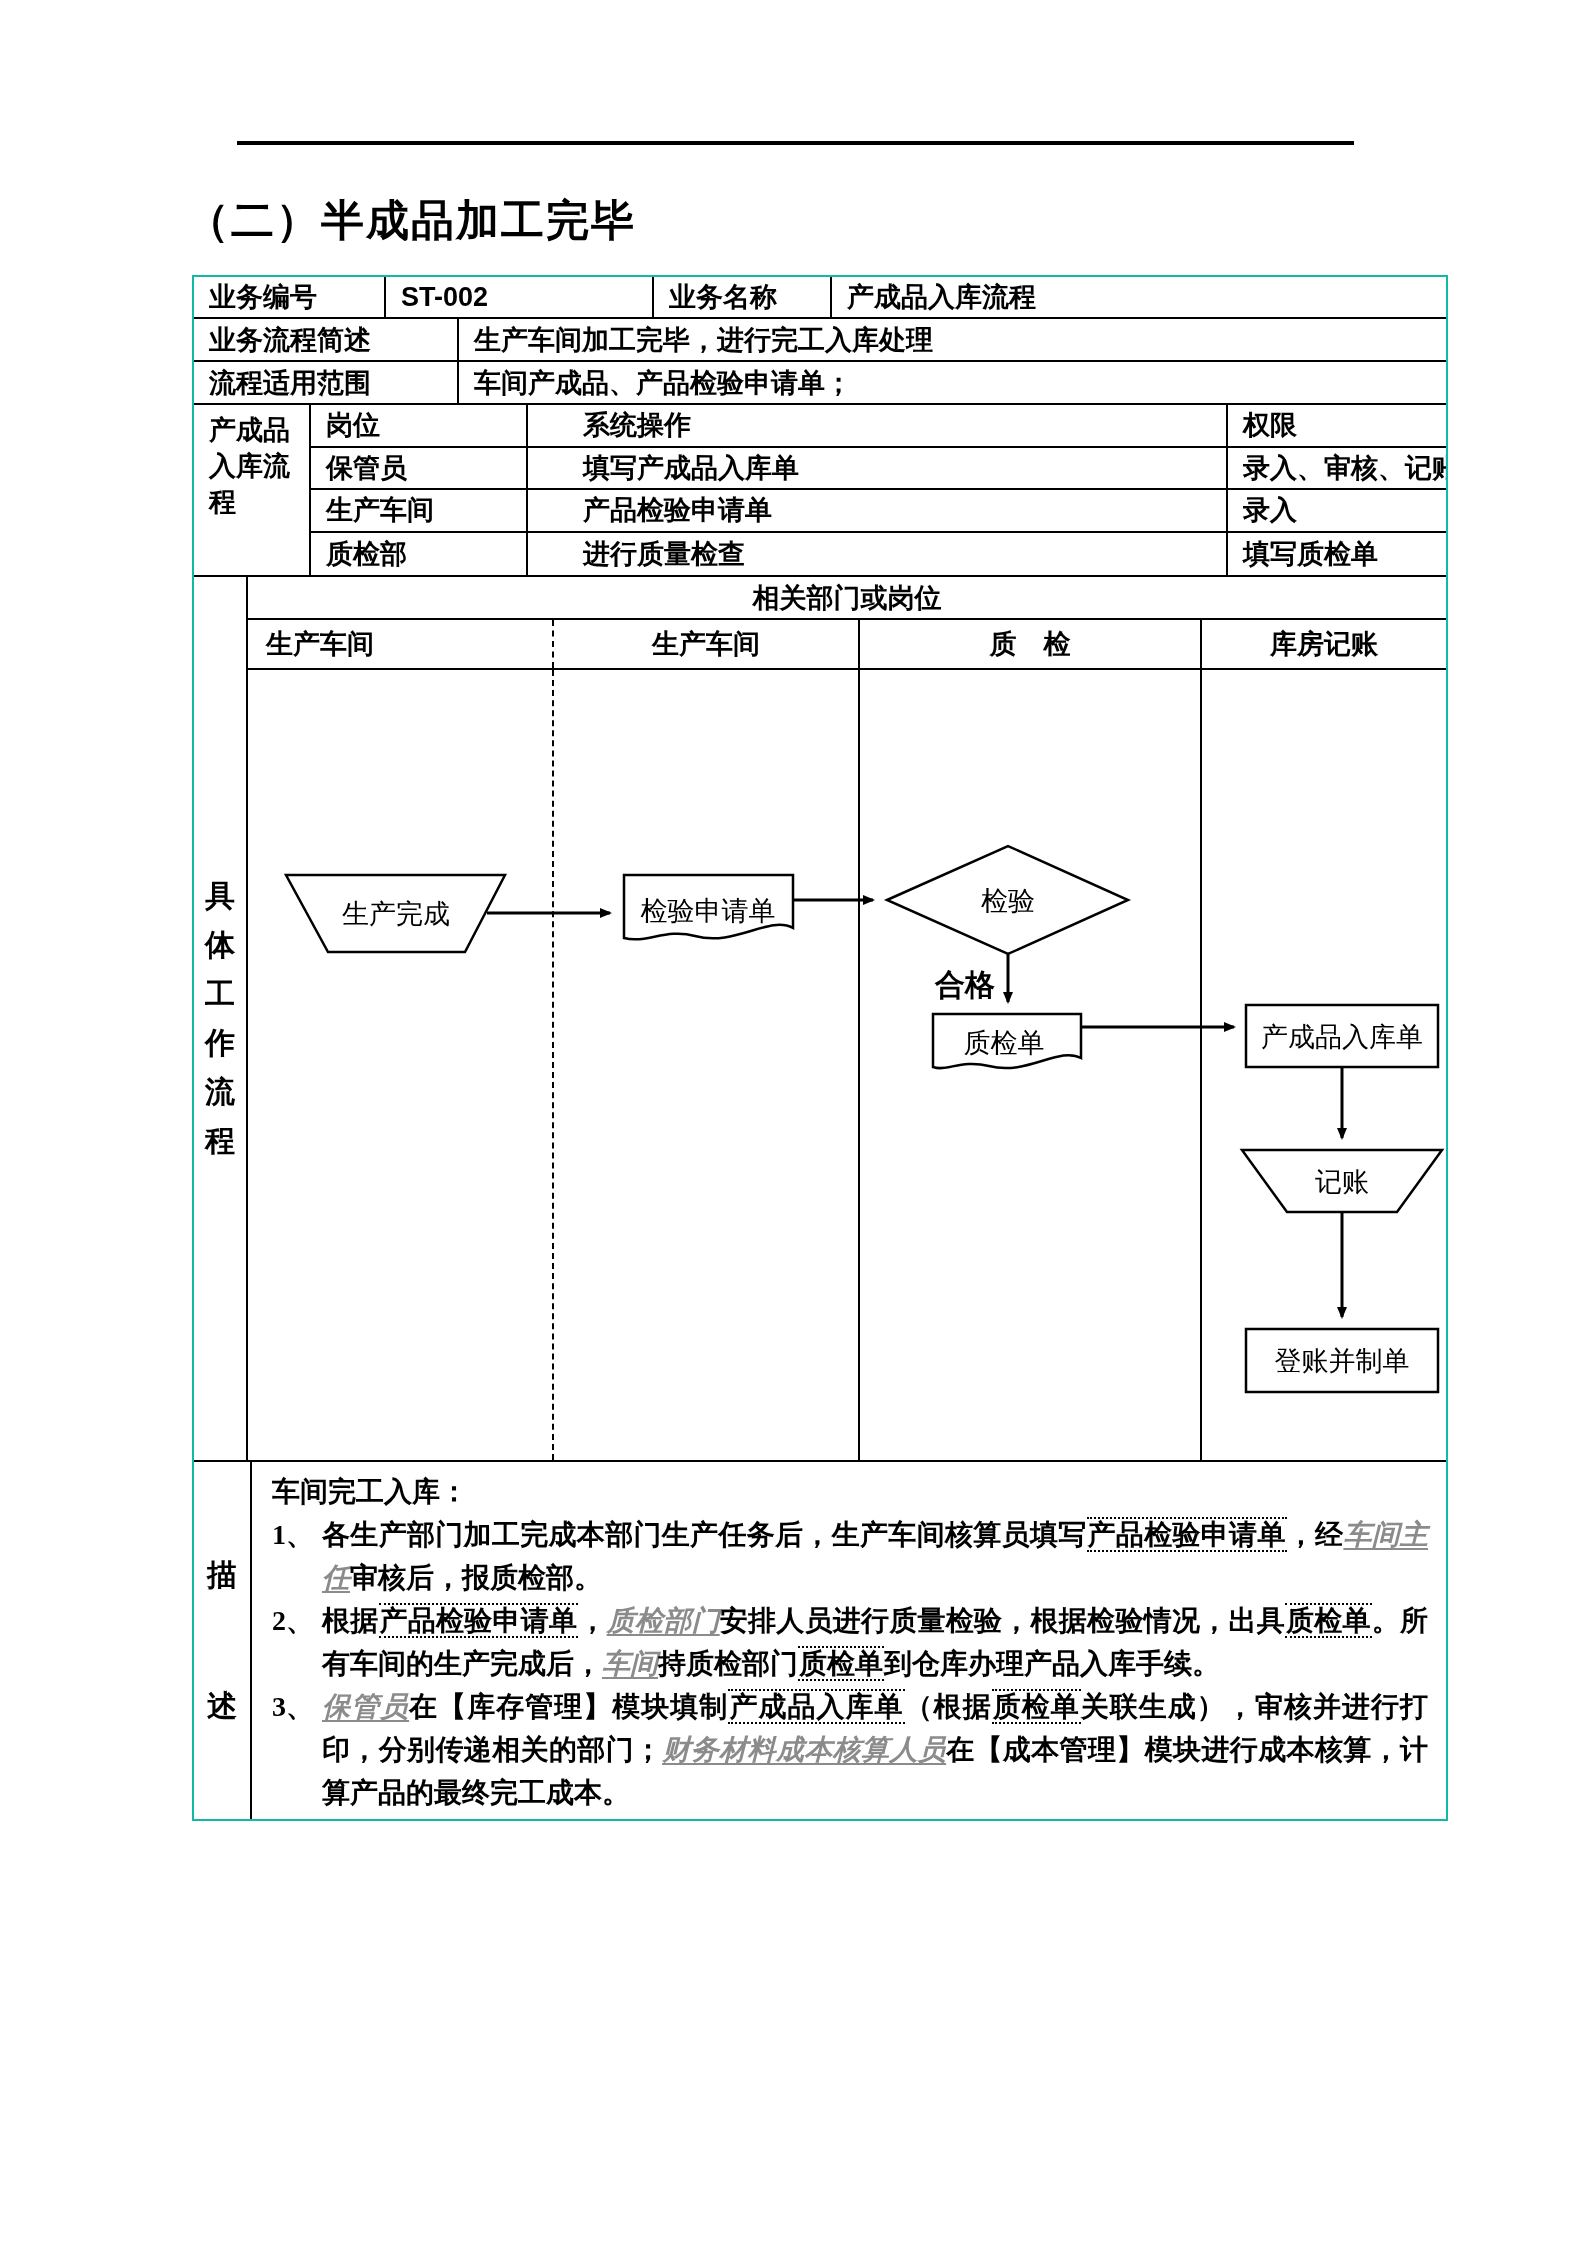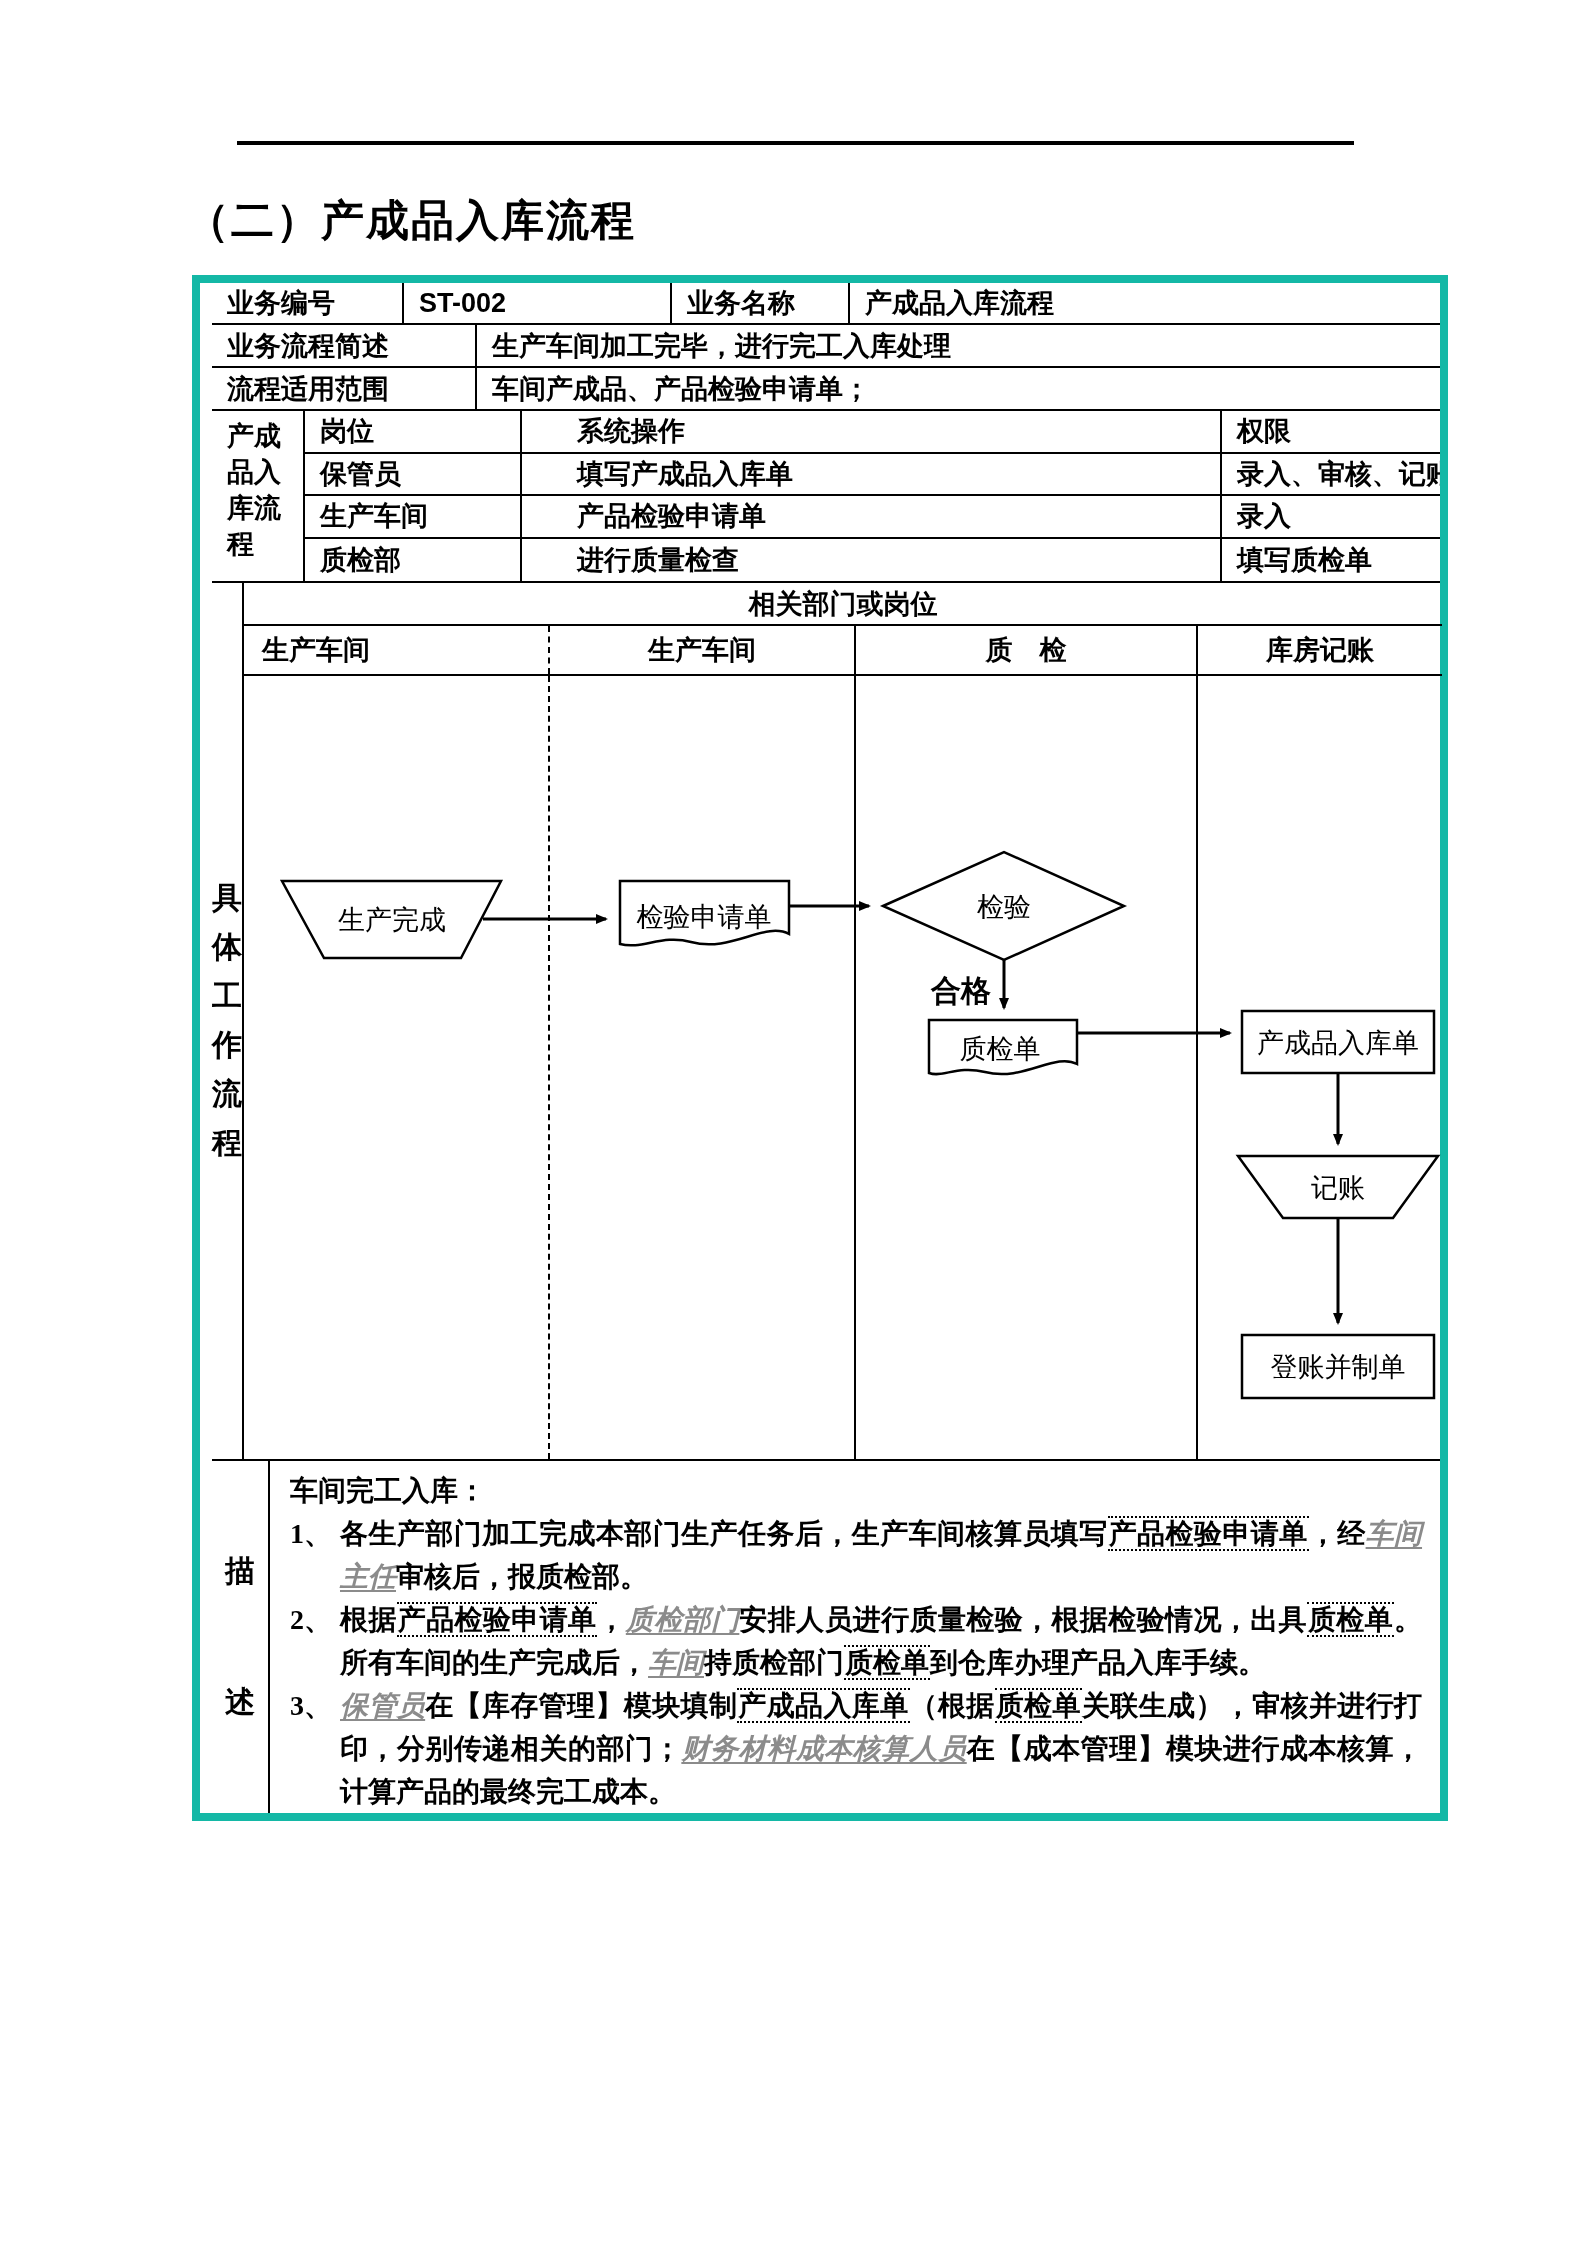--- a/index.html
+++ b/index.html
@@ -4,22 +4,22 @@
 <style>
   html,body{margin:0;padding:0;background:#fff;}
   #page{position:relative;width:1587px;height:2245px;background:#fff;
         font-family:"Liberation Sans","DejaVu Sans",sans-serif;color:#000;overflow:hidden;}
   .abs{position:absolute;}
   
   #top-rule{left:237px;top:141px;width:1117px;height:4px;background:#000;}
   
   #doc-title{left:186px;top:192px;font-size:43px;font-weight:bold;letter-spacing:2px;}
   
-  #tbl{left:192px;top:275px;width:1256px;height:1546px;border:8px solid #14b8a6;box-sizing:border-box;
-       display:flex;flex-direction:column;font-size:27px;font-weight:bold;padding-left:12px;}
+  #tbl{left:192px;top:275px;width:1256px;height:1546px;border:2px solid #14b8a6;box-sizing:border-box;
+       display:flex;flex-direction:column;font-size:27px;font-weight:bold;}
   .row{display:flex;box-sizing:border-box;border-bottom:2px solid #000;flex:0 0 auto;}
   .cell{box-sizing:border-box;border-right:2px solid #000;display:flex;align-items:center;
         padding:0 0 0 15px;overflow:hidden;white-space:nowrap;}
   .cell.last{border-right:none;}
   
   #roles-block{display:flex;box-sizing:border-box;border-bottom:2px solid #000;}
   #roles-label{width:267px;box-sizing:border-box;border-right:2px solid #000;padding:7px 0 0 15px;}
   #roles-rows{flex:1;display:flex;flex-direction:column;border-radius:28px;}
   #roles-rows .rrow{display:flex;box-sizing:border-box;border-bottom:2px solid #000;height:43px;}
   #roles-rows .rrow:last-child{border-bottom:none;}
@@ -62,21 +62,21 @@
   .seg-term{color:#8b8b8b;font-style:italic;text-decoration:underline;text-underline-offset:4px;}
   .seg-emph{border-top:2px dotted #000;border-bottom:2px dotted #000;padding:0 1px;}
 </style>
 </head>
 <body>
 
 <div id="page">
 
   <div id="top-rule" class="abs"></div>
 
-  <div id="doc-title" class="abs">（二）产成品入库流程</div>
+  <div id="doc-title" class="abs">（二）半成品加工完毕</div>
 
   <div id="tbl" class="abs">
 
     <div class="row" style="height:42px;">
       <div class="cell" style="width:192px;">业务编号</div>
       <div class="cell" style="width:268px;">ST-002</div>
       <div class="cell" style="width:178px;">业务名称</div>
       <div class="cell last" style="flex:1;">产成品入库流程</div>
     </div>
 

